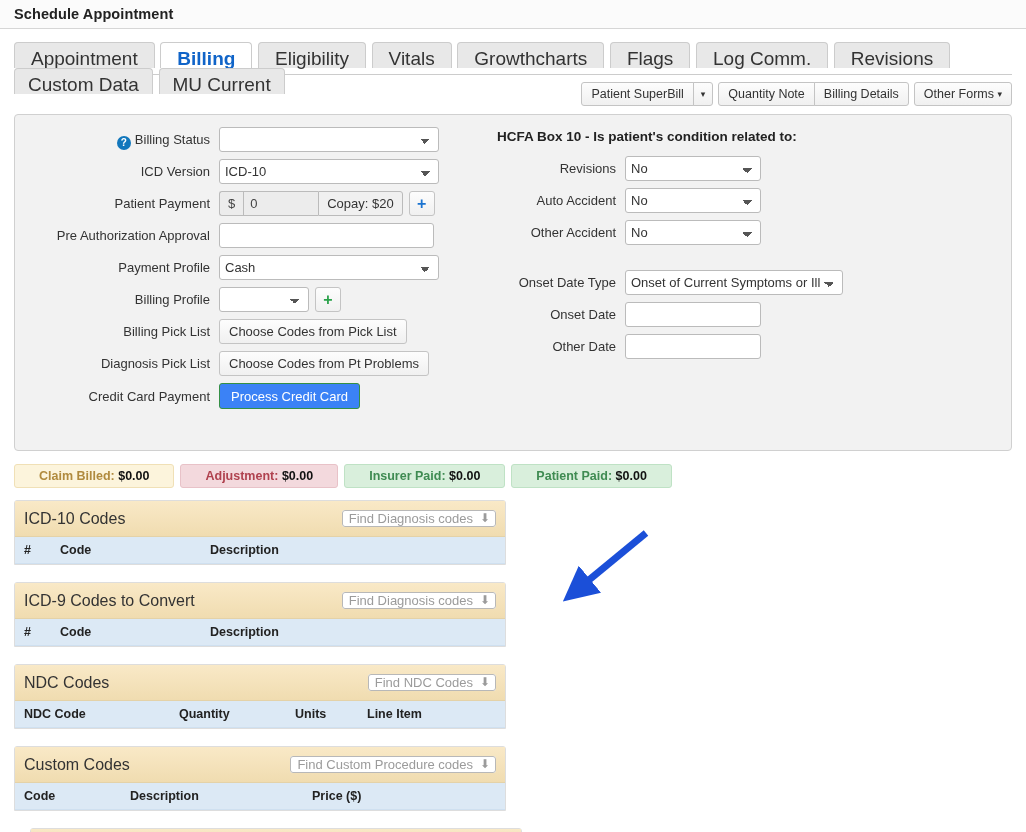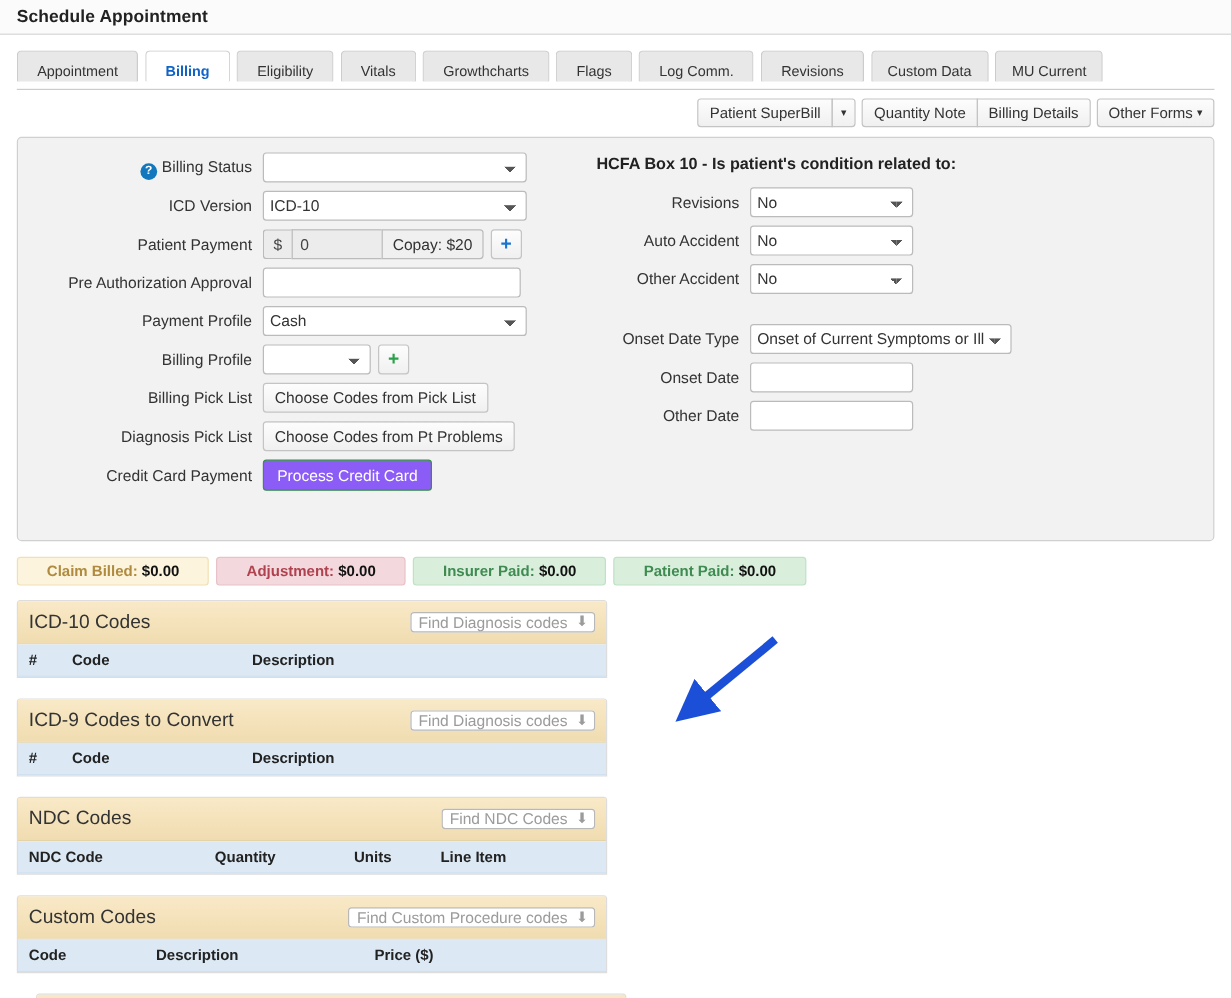--- a/index.html
+++ b/index.html
@@ -34,21 +34,21 @@
     content:"";
     position:absolute; left:14px; right:14px; bottom:0;
     border-bottom:1px solid #ccc;
   }
   .tab{
     position:relative; z-index:2;
     display:inline-block;
     height:26px; line-height:32px;
     padding:0 16px;
     margin-right:2px;
-    font-size:12px;
+    font-size:19px;
     color:#333;
     background:#e8e8e8;
     border:1px solid #ccc;
     border-bottom:none;
     border-radius:4px 4px 0 0;
     vertical-align:bottom;
     white-space:nowrap;
     cursor:pointer;
   }
   .tab.active{
@@ -177,21 +177,21 @@
     font-size:13px; color:#333;
     background:linear-gradient(#fdfdfd,#f0f0f0);
     border:1px solid #c4c4c4; border-radius:3px;
     cursor:pointer;
   }
   .greenbtn{
     display:inline-block;
     height:26px; line-height:25px;
     padding:0 11px;
     font-size:13px; color:#fff; font-weight:normal;
-    background:#8b5cf6;
+    background:#3b82f6;
     border:1px solid #359045; border-radius:3px;
     cursor:pointer;
   }
 
   .hcfa-title{ font-size:13.5px; font-weight:bold; color:#222; margin:2px 0 12px 12px; }
   .spacer{ height:18px; }
 
   
   .badges{ margin:13px 14px 0 14px; }
   .badge{

